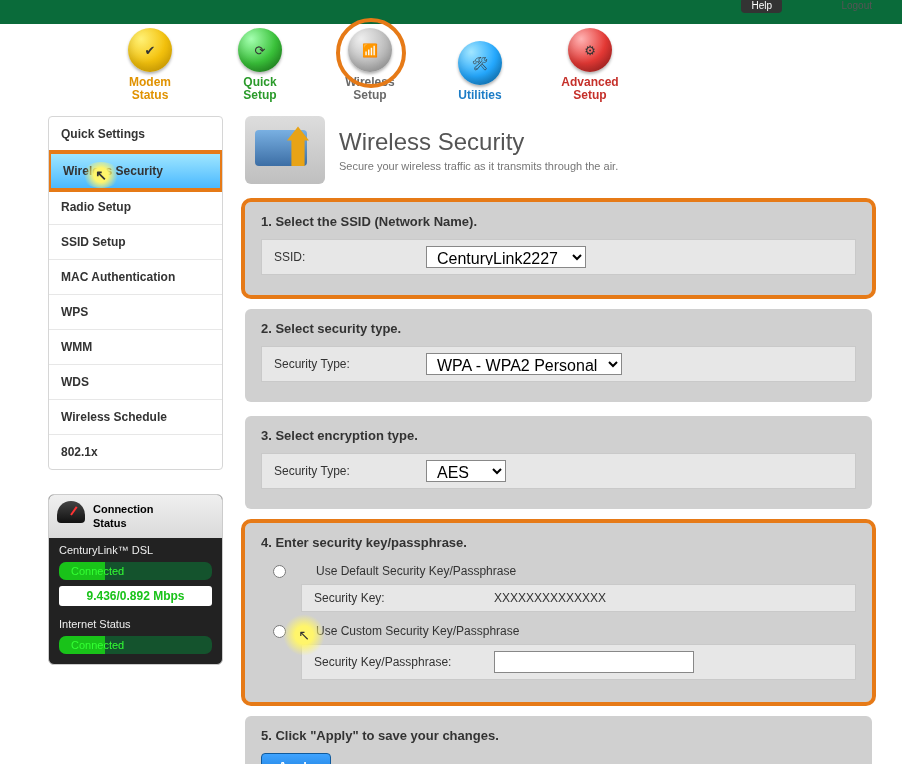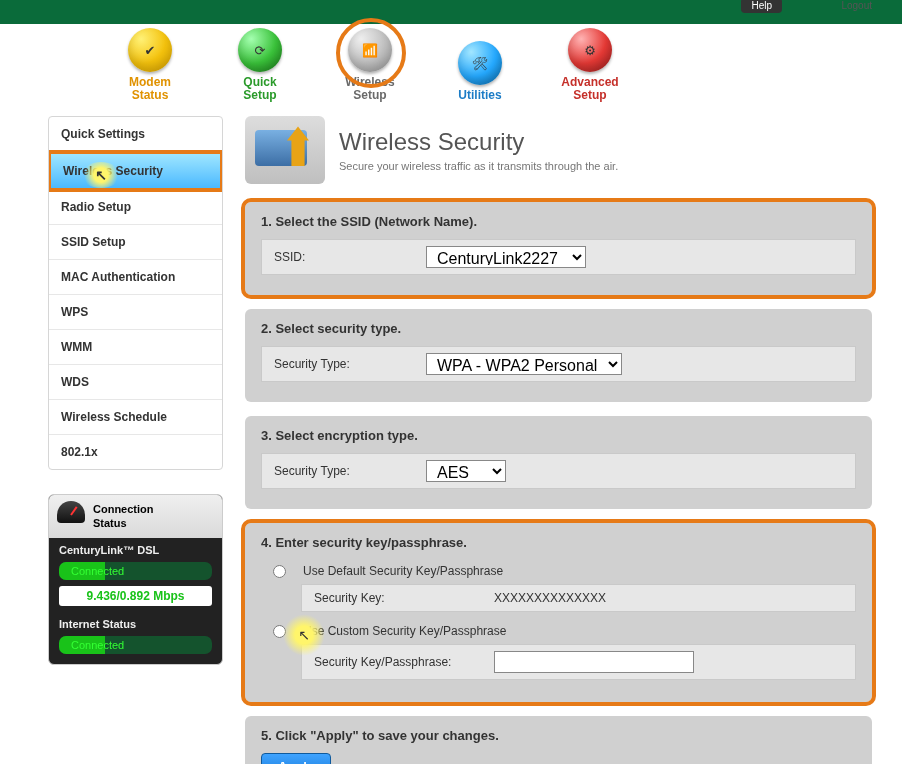--- a/index.html
+++ b/index.html
@@ -34,21 +34,21 @@
   .sidemenu .item:last-child { border-bottom:none; }
   .sidemenu .item.active { background: linear-gradient(#9fe6ff,#4bb9ff); border:2px solid #1f89d8; position:relative; }
   .active-outline { outline:4px solid #e67a17; outline-offset:-2px; }
   .yellow-cursor { position:absolute; left:30px; top:8px; width:40px; height:26px; border-radius:50%; background: radial-gradient(circle,#fff56b 30%, rgba(255,245,107,0) 70%); pointer-events:none; display:flex; align-items:center; justify-content:center; font-size:14px; }
 
   
   .connbox { margin-top:24px; border:1px solid #ccc; background:#222; border-radius:6px; overflow:hidden; font-size:11px; color:#eee; }
   .connbox .hdr { background: linear-gradient(#efefef,#dadada); color:#000; padding:8px 10px 8px 44px; font-weight:bold; position:relative; line-height:1.2; }
   .gauge { position:absolute; left:8px; top:6px; width:28px; height:22px; background: linear-gradient(#444,#111); border-radius:14px 14px 4px 4px; }
   .gauge::after{content:"";position:absolute;left:13px;top:4px;width:2px;height:10px;background:#f33;transform-origin:bottom;transform:rotate(35deg);} 
-  .connbox .section-title { padding:6px 10px 2px; font-size:11px; font-weight:bold; }
+  .connbox .section-title { padding:6px 10px 2px; font-size:11px; font-weight:normal; }
   .bar { margin:4px 10px; background:#14532d; border-radius:7px; position:relative; overflow:hidden; color:#33ff33; font-size:11px; padding:3px 12px; }
   .bar::before { content:""; position:absolute; left:0; top:0; bottom:0; width:30%; background:#19c219; }
   .bar span { position:relative; }
   .speed { margin:6px 10px; background:#fff; color:#19c219; font-weight:bold; text-align:center; border-radius:3px; font-size:12px; padding:3px 0; }
 
   
   .main { flex:1; min-width:0; }
   .pagehdr { display:flex; gap:14px; margin-bottom:18px; align-items:center; }
   .hero { width:80px; height:68px; background:linear-gradient(#ddd,#bfbfbf); border-radius:6px; position:relative; }
   .hero::before { content:""; position:absolute; left:10px; top:14px; width:52px; height:36px; background:linear-gradient(#79b0e2,#3c6ea5); border-radius:4px; }
@@ -57,21 +57,21 @@
   .main .sub { font-size:11px; color:#767676; }
 
   .block { background:#d0d0d0; border-radius:6px; padding:12px 16px 14px; margin-bottom:14px; position:relative; }
   .block .step { font-size:13px; font-weight:bold; margin-bottom:10px; }
   .row { display:flex; align-items:center; gap:12px; background:#e7e7e7; border:1px solid #c9c9c9; padding:6px 12px; margin-bottom:6px; font-size:12px; }
   .row .label { width:140px; }
   select, input[type=text] { font-size:16px; padding:2px 6px; background:#fff; border:1px solid #888; height:22px; }
   select { min-width:160px; }
   .orange-frame { outline:4px solid #e67a17; border-radius:6px; }
 
-  .radio-row { display:flex; align-items:center; gap:13px; padding:4px 12px; font-size:12px; position:relative; }
+  .radio-row { display:flex; align-items:center; gap:26px; padding:4px 12px; font-size:12px; position:relative; }
   .radio-row input[type=radio]{ margin-right:4px; }
   .key-row { display:flex; align-items:center; gap:20px; background:#e7e7e7; border:1px solid #c9c9c9; padding:6px 12px; margin:2px 0 8px 40px; font-size:12px; }
   .key-row .k-label { width:160px; }
   .key-row input[type=text] { width:200px; }
   .yellow-spot { position:absolute; left:22px; top:-6px; width:42px; height:42px; border-radius:50%; background: radial-gradient(circle,#fff56b 30%, rgba(255,245,107,0) 70%); pointer-events:none; display:flex; align-items:center; justify-content:center; font-size:14px; }
 
   .apply-btn { background: linear-gradient(#3ea3ff,#1978d6); color:#fff; border:1px solid #0f5a9d; border-radius:4px; padding:5px 16px; font-size:13px; font-weight:bold; cursor:pointer; }
 </style>
 </head>
 <body>

